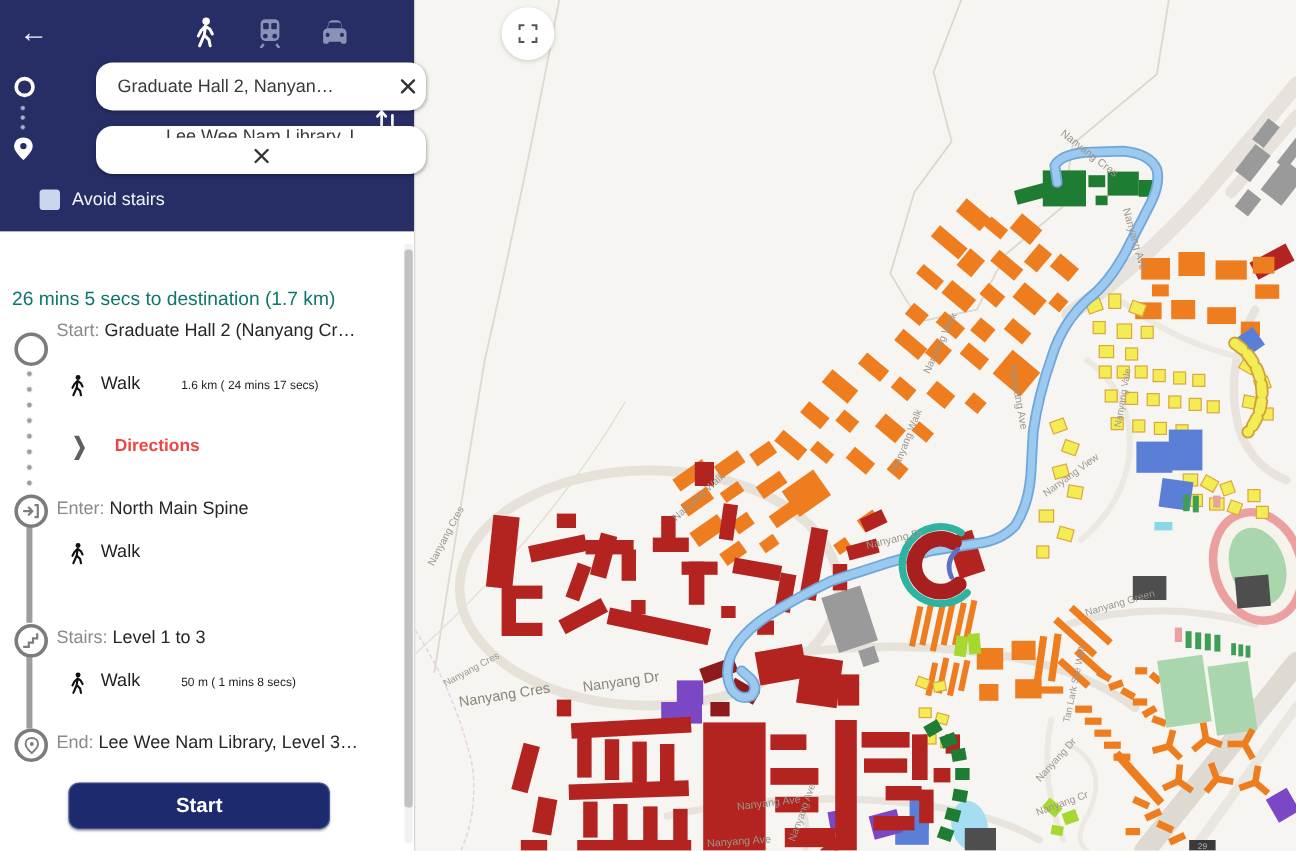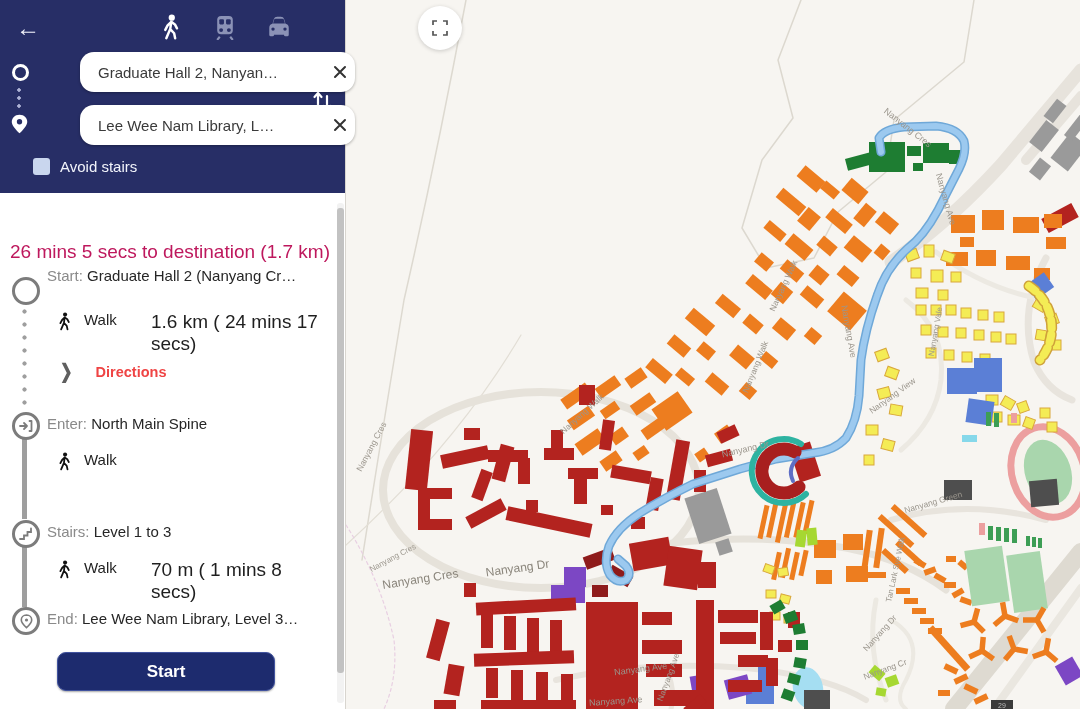--- a/index.html
+++ b/index.html
@@ -15,30 +15,30 @@
   .field .ftext{flex:1;margin-left:18px;font-size:15px;color:#3a3a3a;white-space:nowrap;overflow:hidden;}
   .field .clear{width:30px;height:30px;display:flex;align-items:center;justify-content:center;cursor:pointer;}
   .o-icon{position:absolute;left:12px;top:64px;width:11px;height:11px;border:3px solid #fff;border-radius:50%;}
   .dotcol{position:absolute;left:17px;top:88px;width:4px;height:22px;
     background:radial-gradient(circle at 2px 2px,#aeb3d6 1.5px,transparent 2px);background-size:4px 8px;background-repeat:repeat-y;}
   .swap{position:absolute;left:310px;top:86px;width:26px;height:28px;cursor:pointer;}
   .avoid{position:absolute;left:33px;top:158px;display:flex;align-items:flex-start;gap:10px;}
   .checkbox{width:17px;height:17px;background:#c9d6ee;border-radius:3px;cursor:pointer;}
   .avoid span.albl{color:#f2f4fb;font-size:15px;}
   .sb-body{position:absolute;left:0;top:193px;width:345px;height:516px;background:#fff;}
-  .summary{position:absolute;left:10px;top:48px;font-size:19px;color:#be185d;}
+  .summary{position:absolute;left:10px;top:48px;font-size:16px;color:#0f766e;}
   .circ{position:absolute;left:12px;width:22px;height:22px;border:3px solid #7c7c7c;border-radius:50%;background:#fff;display:flex;align-items:center;justify-content:center;z-index:2;}
   .stepline{position:absolute;left:47px;width:292px;font-size:15px;white-space:nowrap;overflow:hidden;}
   .stepline .lbl{color:#8a8a8a;}
   .stepline .val{color:#262626;}
   .dots-conn{position:absolute;left:22px;width:5px;background:radial-gradient(circle at 2.5px 2.5px,#9e9e9e 1.8px,transparent 2.4px);background-size:5px 13px;background-repeat:repeat-y;z-index:1;}
   .solid-conn{position:absolute;left:22px;width:5px;background:#9e9e9e;z-index:1;}
   .walkrow{position:absolute;left:57px;display:flex;z-index:2;}
   .walkrow .wlabel{font-weight:normal;color:#1f1f1f;font-size:15px;margin-left:12px;width:52px;}
-  .walkrow .wdetail{color:#1f1f1f;font-size:19px;width:175px;white-space:normal;line-height:22px;margin-left:15px;}
+  .walkrow .wdetail{color:#1f1f1f;font-size:10px;width:175px;white-space:normal;line-height:22px;margin-left:15px;}
   .dirrow{position:absolute;left:60px;display:flex;align-items:center;cursor:pointer;z-index:2;}
   .dirrow .chev{color:#5f5f5f;font-size:15px;font-weight:bold;transform:scaleY(1.3);}
   .dirrow .dlabel{margin-left:23px;color:#ef4444;font-size:14.5px;font-weight:bold;}
   .start-btn{position:absolute;left:57px;top:459px;width:218px;height:39px;background:#1d2b6e;border:1px solid #41539f;border-radius:9px;color:#fff;font-weight:bold;font-size:17px;font-family:"Liberation Sans",sans-serif;cursor:pointer;box-shadow:0 1px 2px rgba(0,0,0,.35);}
   .sb-scroll{position:absolute;right:1px;top:10px;width:7px;height:500px;background:#f2f2f2;border-radius:3px;}
   .sb-thumb{position:absolute;left:0;top:5px;width:7px;height:465px;background:#c2c2c2;border-radius:3px;}
   
   .map{position:absolute;left:345px;top:0;width:735px;height:709px;background:#f7f5f1;border-left:1px solid #d8d5cf;overflow:hidden;}
   .fs-btn{position:absolute;left:418px;top:6px;width:44px;height:44px;border-radius:50%;background:#fff;box-shadow:0 1px 4px rgba(0,0,0,.18);display:flex;align-items:center;justify-content:center;cursor:pointer;z-index:4;}
   svg text{font-family:"Liberation Sans",sans-serif;}
@@ -97,21 +97,21 @@
           <path d="M 17 10 L 17 24 M 17 24 L 13.5 20 M 17 24 L 20.5 20" stroke="#fff" stroke-width="2.2" fill="none" stroke-linecap="round" stroke-linejoin="round"></path>
         </svg>
       </div>
 
       <div style="position:absolute;left:11px;top:114px;">
         <svg width="17" height="20" viewBox="-6 -7 12 15">
           <path d="M0,-6.5 C-3.6,-6.5 -5.8,-4 -5.8,-1 C-5.8,2.4 0,7.5 0,7.5 C0,7.5 5.8,2.4 5.8,-1 C5.8,-4 3.6,-6.5 0,-6.5 Z" fill="#fff"></path>
           <circle cx="0" cy="-1.2" r="2" fill="#272e66"></circle>
         </svg>
       </div>
-      <div class="field" style="top:105px;">
+      <div class="field" style="top:105px;flex-direction:column;">
         <div class="ftext">Lee Wee Nam Library, L…</div>
         <div class="clear">
           <svg width="14" height="14" viewBox="0 0 14 14">
               <path d="M2 2 L12 12 M12 2 L2 12" stroke="#333" stroke-width="2" stroke-linecap="round"></path>
             </svg>
         </div>
       </div>
 
       <div class="avoid">
         <span class="checkbox"></span>
@@ -157,21 +157,21 @@
               <path d="M-6 5 H-2 V1.5 H1.5 V-2 H5 V-5.5" stroke="#7c7c7c" stroke-width="1.8" fill="none" stroke-linecap="round"></path>
             </svg>
           </div>
           <div class="stepline" style="top:330px"><span class="lbl">Stairs:</span> <span class="val">Level 1 to 3</span></div>
           <div class="walkrow" style="top:366px">
             <span><svg width="15" height="21" viewBox="-8 -10 16 20">
                 <circle cx="0.6" cy="-7.4" r="2.2" fill="#111"></circle>
                 <path d="M 0.2 -4.4 L -0.6 1.4 L -3.6 8.4 M -0.6 1.4 L 2.4 4.6 L 3.2 8.4 M -2.6 -1.6 L -4.4 1.8 M -2.6 -1.6 L 0.2 -4.4 L 3 -2.4 L 4.6 0.6" stroke="#111" stroke-width="1.9" fill="none" stroke-linecap="round" stroke-linejoin="round"></path>
               </svg></span>
             <span class="wlabel">Walk</span>
-            <span class="wdetail">70 m ( 1 mins 8 secs)</span>
+            <span class="wdetail">50 m ( 1 mins 8 secs)</span>
           </div>
           <div class="circ" style="top:414px">
             <svg width="13" height="15" viewBox="-6 -7 12 15">
               <path d="M0,-6 C-3.2,-6 -5.2,-3.7 -5.2,-1 C-5.2,1.9 0,6.6 0,6.6 C0,6.6 5.2,1.9 5.2,-1 C5.2,-3.7 3.2,-6 0,-6 Z" fill="none" stroke="#7c7c7c" stroke-width="1.6"></path>
               <circle cx="0" cy="-1" r="1.6" fill="#7c7c7c"></circle>
             </svg>
           </div>
           <div class="stepline" style="top:417px"><span class="lbl">End:</span> <span class="val">Lee Wee Nam Library, Level 3…</span></div>
         </div>
       <button class="start-btn">Start</button>

